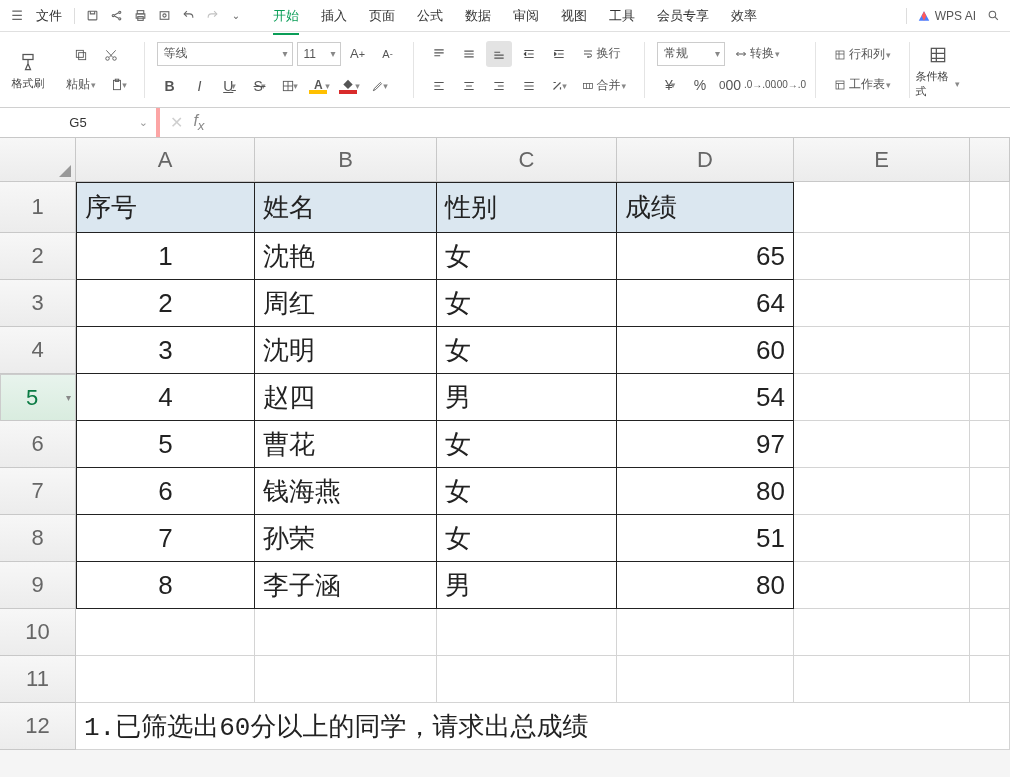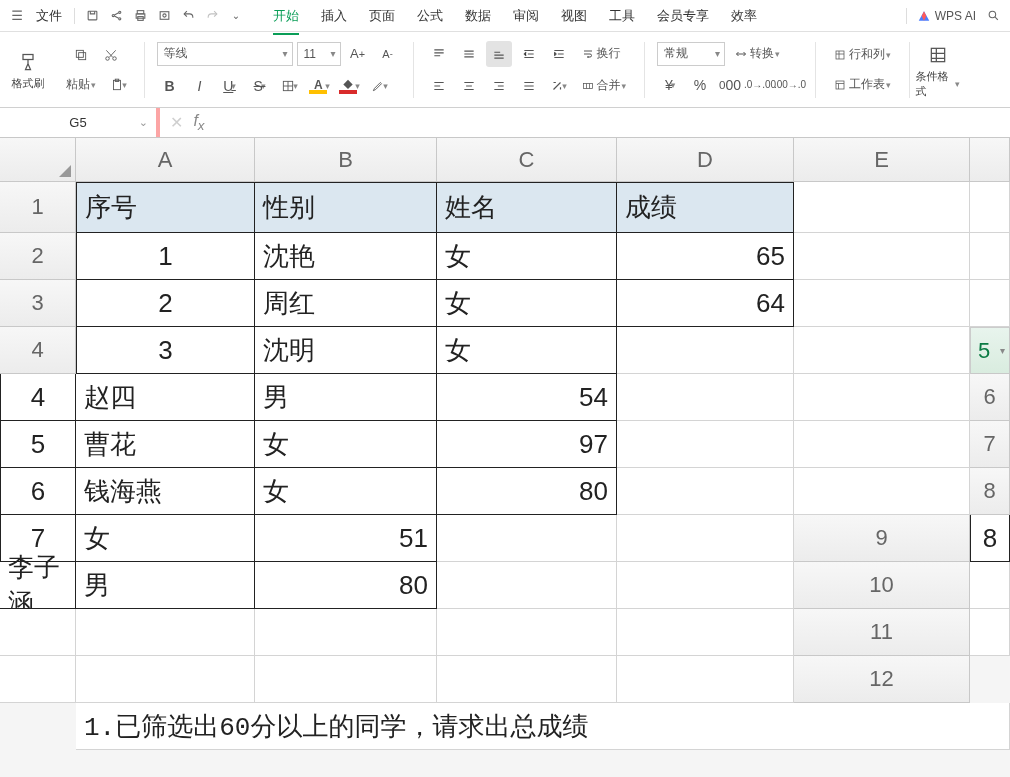--- a/index.html
+++ b/index.html
@@ -366,22 +366,22 @@
   <div class="corner"></div>
   <div class="colh">A</div>
   <div class="colh">B</div>
   <div class="colh">C</div>
   <div class="colh">D</div>
   <div class="colh">E</div>
   <div class="colh"></div>
 
   <div class="rowh rh1">1</div>
   <div class="cell hdr rh1" style="border-left:1px solid #222;border-top:1px solid #222;">序号</div>
+  <div class="cell hdr rh1" style="border-top:1px solid #222;">姓名</div>
   <div class="cell hdr rh1" style="border-top:1px solid #222;">性别</div>
-  <div class="cell hdr rh1" style="border-top:1px solid #222;">姓名</div>
   <div class="cell hdr rh1" style="border-top:1px solid #222;">成绩</div>
   <div class="cell rh1"></div>
   <div class="cell rh1"></div>
 
   <div class="rowh rh">2</div>
   <div class="cell data num rh" style="border-left:1px solid #222;">1</div>
   <div class="cell data rh">沈艳</div>
   <div class="cell data rh">女</div>
   <div class="cell data rnum rh">65</div>
   <div class="cell rh"></div>
@@ -392,20 +392,21 @@
   <div class="cell data rh">周红</div>
   <div class="cell data rh">女</div>
   <div class="cell data rnum rh">64</div>
   <div class="cell rh"></div>
   <div class="cell rh"></div>
 
   <div class="rowh rh">4</div>
   <div class="cell data num rh" style="border-left:1px solid #222;">3</div>
   <div class="cell data rh">沈明</div>
   <div class="cell data rh">女</div>
+  <div class="cell data rnum rh">60</div>
   <div class="cell rh"></div>
   <div class="cell rh"></div>
 
   <div class="rowh rh sel">5</div>
   <div class="cell data num rh" style="border-left:1px solid #222;">4</div>
   <div class="cell data rh">赵四</div>
   <div class="cell data rh">男</div>
   <div class="cell data rnum rh">54</div>
   <div class="cell rh"></div>
   <div class="cell rh"></div>
@@ -421,20 +422,21 @@
   <div class="rowh rh">7</div>
   <div class="cell data num rh" style="border-left:1px solid #222;">6</div>
   <div class="cell data rh">钱海燕</div>
   <div class="cell data rh">女</div>
   <div class="cell data rnum rh">80</div>
   <div class="cell rh"></div>
   <div class="cell rh"></div>
 
   <div class="rowh rh">8</div>
   <div class="cell data num rh" style="border-left:1px solid #222;">7</div>
+  <div class="cell data rh">孙荣</div>
   <div class="cell data rh">女</div>
   <div class="cell data rnum rh">51</div>
   <div class="cell rh"></div>
   <div class="cell rh"></div>
 
   <div class="rowh rh">9</div>
   <div class="cell data num rh" style="border-left:1px solid #222;">8</div>
   <div class="cell data rh">李子涵</div>
   <div class="cell data rh">男</div>
   <div class="cell data rnum rh">80</div>

